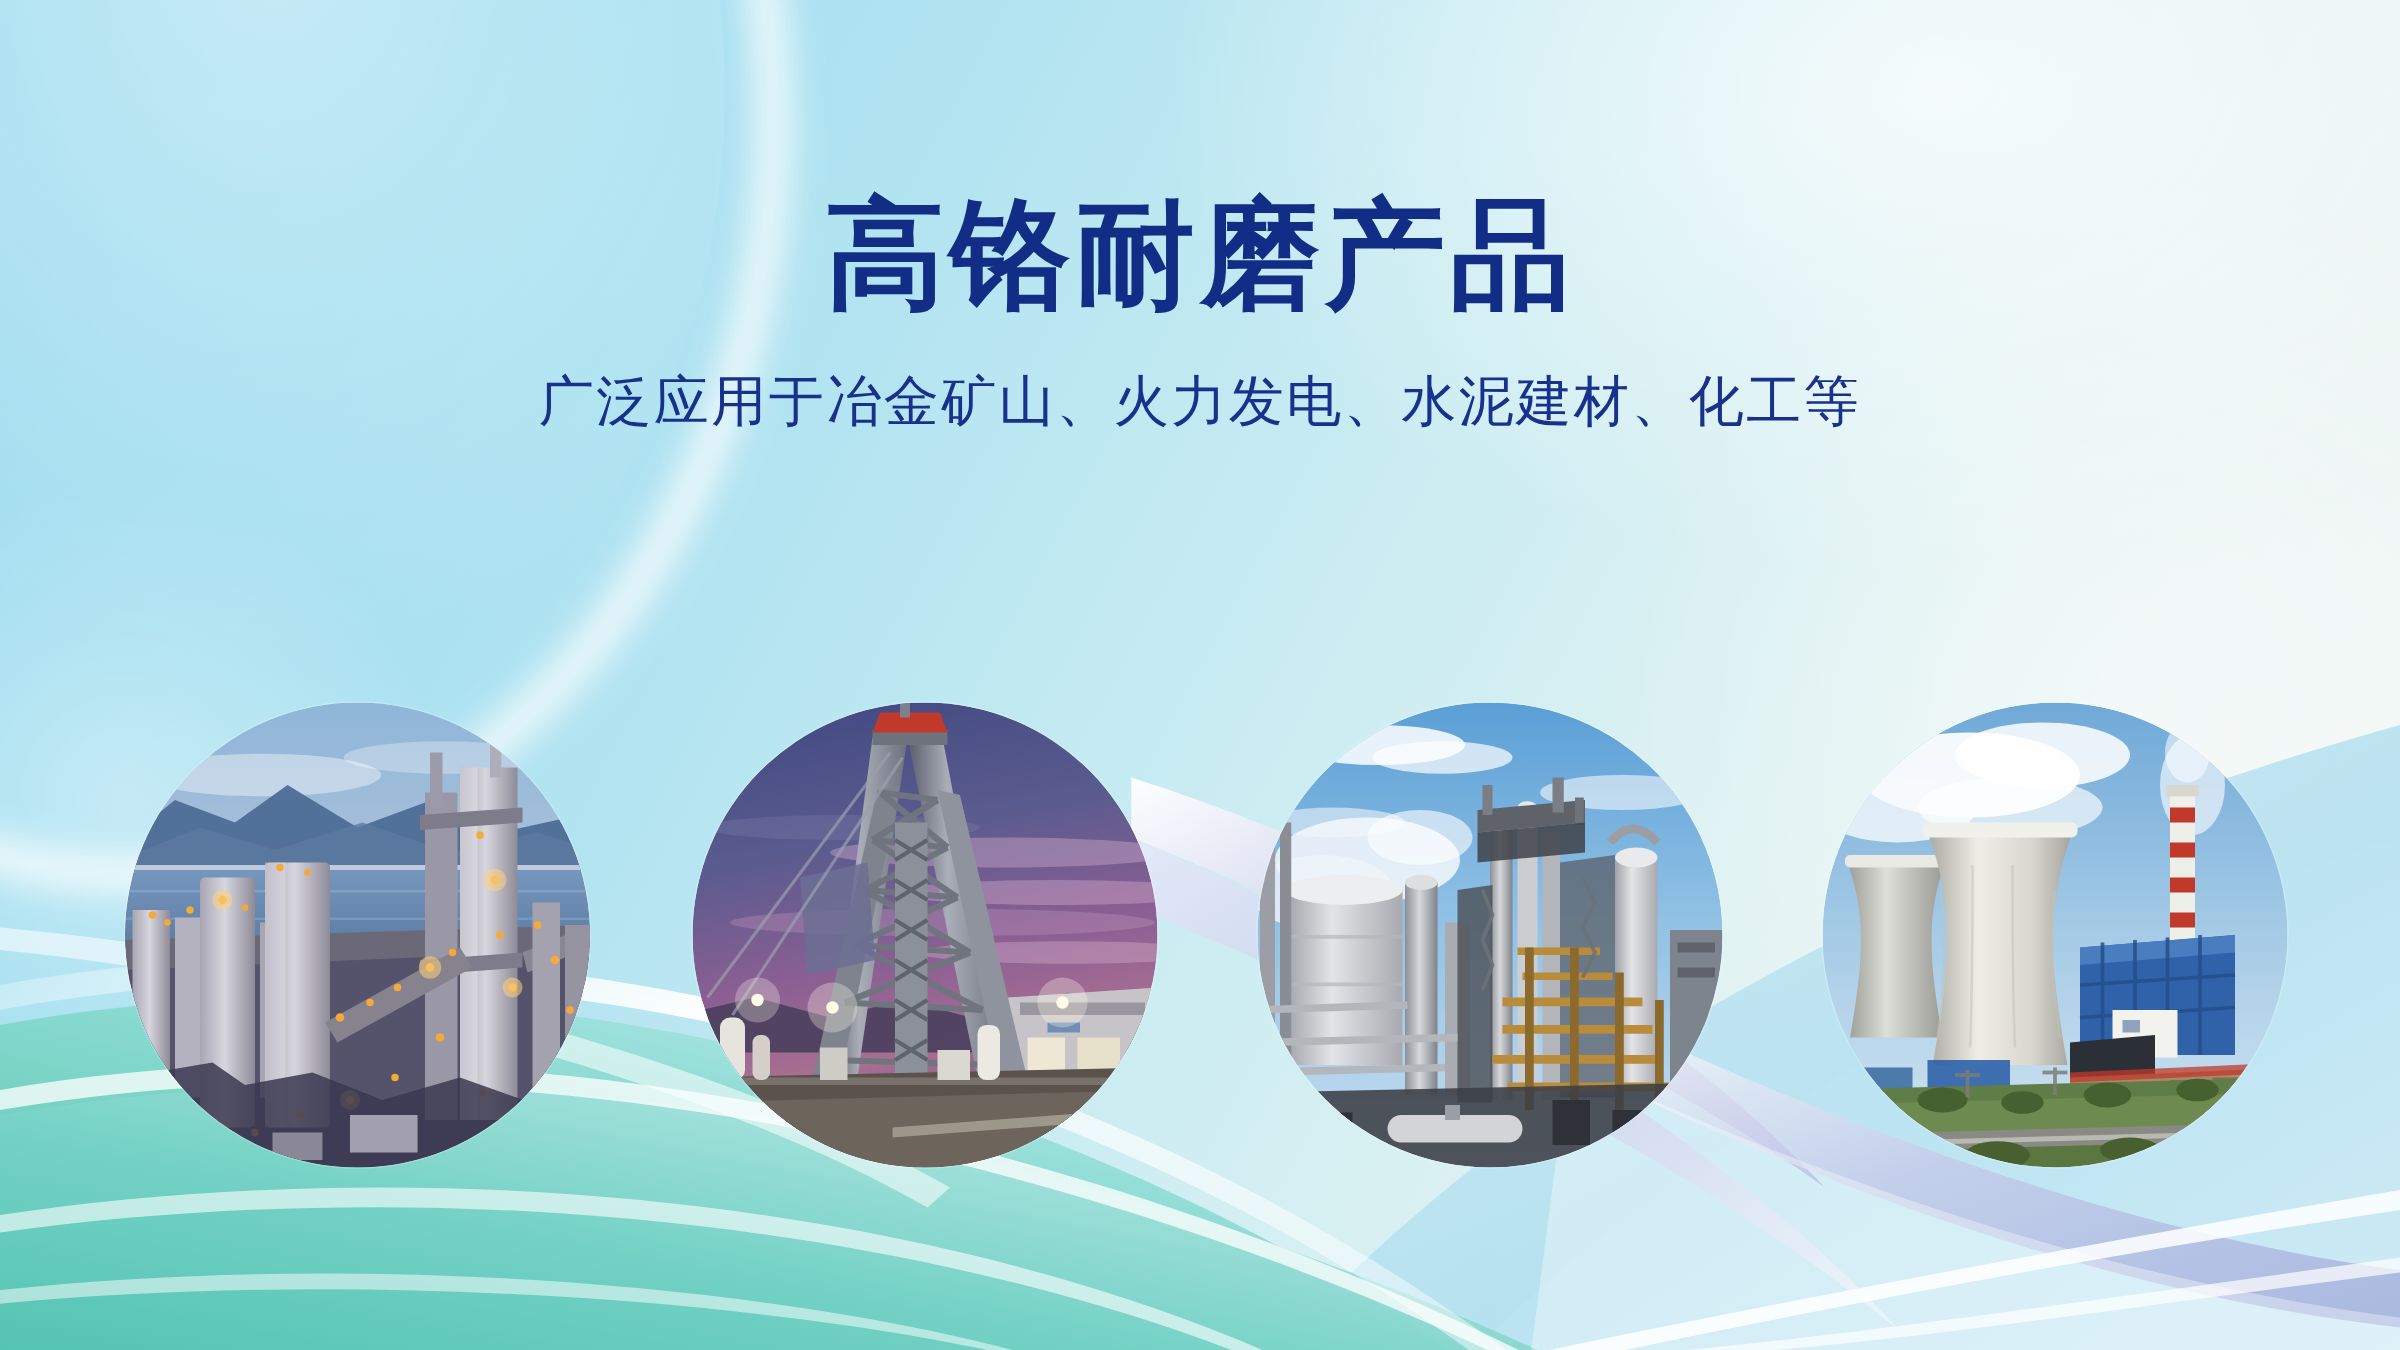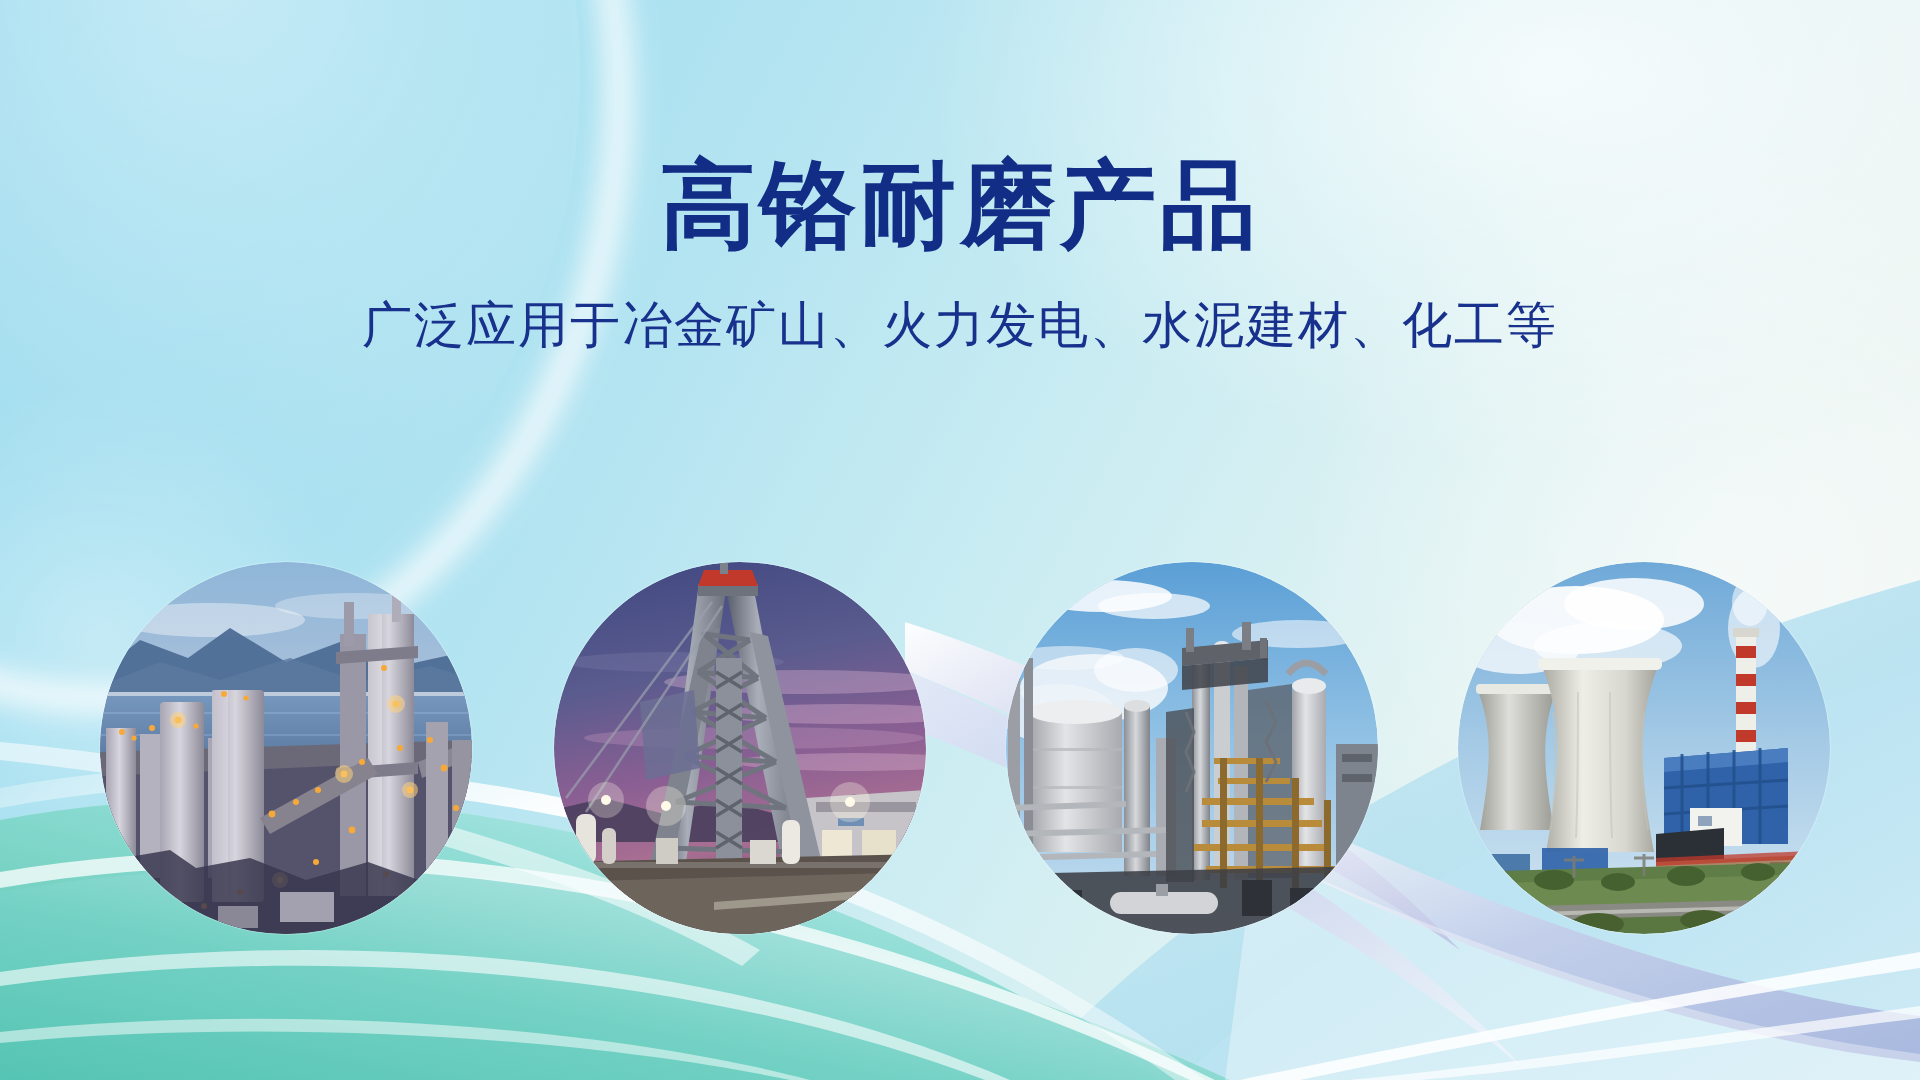--- a/index.html
+++ b/index.html
@@ -80,26 +80,26 @@
     margin: 0;
     font-size: 96px;
     font-weight: bold;
     letter-spacing: 4px;
     line-height: 1.15;
     color: #122d85;
     font-family: "Liberation Sans", "DejaVu Sans", sans-serif;
   }
   .sub-title {
     margin: 34px 0 13px 0;
-    font-size: 50px;
+    font-size: 44px;
     font-weight: normal;
     letter-spacing: 2px;
     line-height: 1.25;
     color: #17318c;
-    font-family: Liberation Sans, sans-serif;
+    font-family: Liberation Serif, serif;
   }
 
   
   .photo-row {
     position: absolute;
     left: 0; top: 562px;
     width: 1920px; height: 372px;
     z-index: 4;
   }
   .photo {

